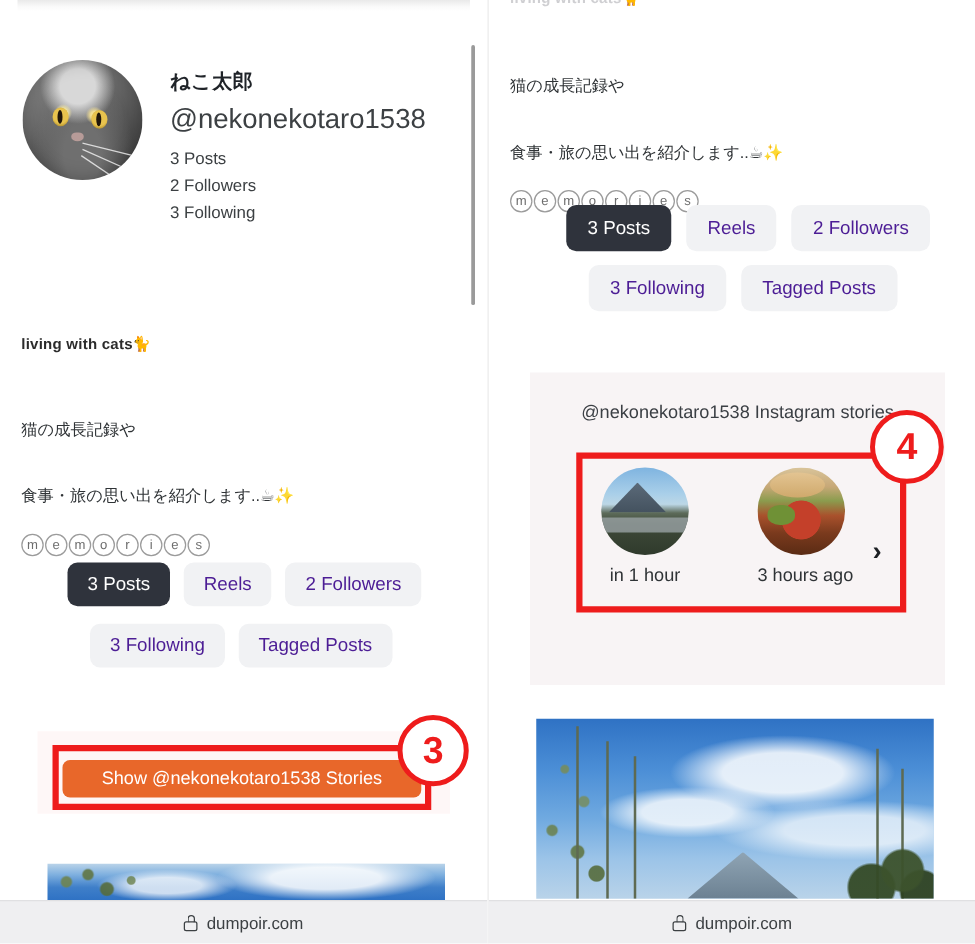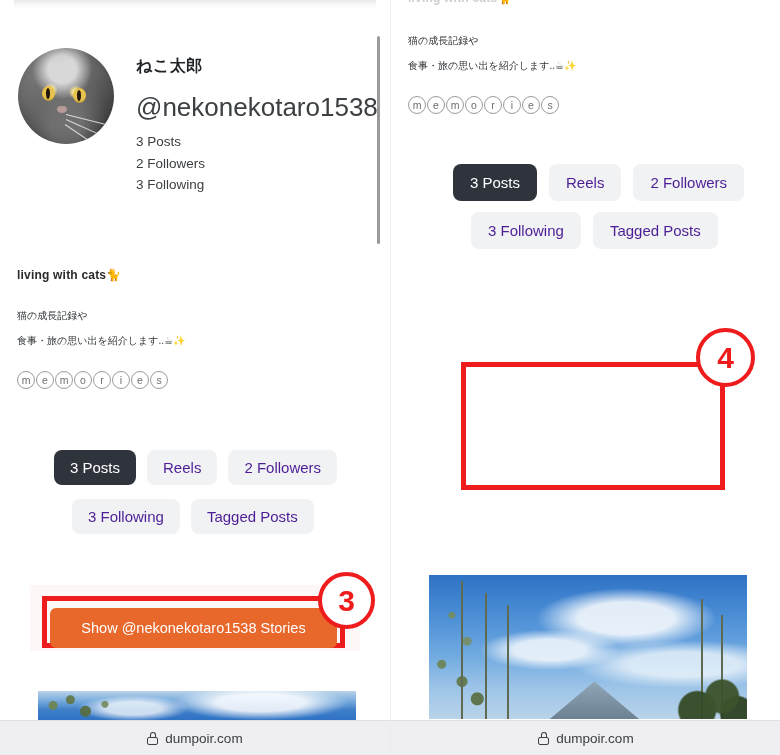--- a/index.html
+++ b/index.html
@@ -43,27 +43,27 @@
   .avatar .eye{position:absolute;width:13px;height:15px;border-radius:50%;
     background:radial-gradient(circle at 50% 45%,#e8c34e 0 55%,#8a6b16 100%);}
   .avatar .eye::after{content:"";position:absolute;left:4px;top:2px;width:4px;height:11px;
     border-radius:50%;background:#20160a;}
   .avatar .eye.l{left:24px;top:38px;}
   .avatar .eye.r{left:55px;top:40px;}
   .avatar .nose{position:absolute;left:39px;top:58px;width:10px;height:7px;border-radius:50% 50% 60% 60%;background:#cfa9a6;opacity:.75;}
   .avatar .whisk{position:absolute;height:1px;background:rgba(255,255,255,.75);transform-origin:left center;}
 
   .pname{font-size:16px;font-weight:bold;color:#1f2328;letter-spacing:.5px;line-height:1;}
-  .phandle{font-size:26px;color:#3c4043;line-height:1.05;margin-top:20px;white-space:nowrap;}
+  .phandle{font-size:22px;color:#3c4043;line-height:1.05;margin-top:9px;white-space:nowrap;}
   .pstats{margin-top:10px;}
   .pstat{font-size:13.5px;color:#3c4043;line-height:21.5px;}
 
   
   .bio-title{font-size:12px;font-weight:bold;color:#2b2b2b;letter-spacing:.2px;}
-  .bio-line{font-size:10px;color:#2f3336;line-height:25px;}
+  .bio-line{font-size:13px;color:#2f3336;line-height:25px;margin-top:28px;}
 
   .memories{display:flex;gap:1px;}
   .memories span{
     display:inline-flex;align-items:center;justify-content:center;
     width:16px;height:16px;border:1px solid #9b9b9b;border-radius:50%;
     font-size:10.5px;color:#6d6d6d;line-height:1;
   }
 
   
   .pillrow{display:flex;flex-wrap:wrap;}
@@ -222,21 +222,21 @@
       <div class="pill" style="padding:9px 16px;">Reels</div>
       <div class="pill" style="padding:9px 16px;">2 Followers</div>
     </div>
     <div class="pillrow" style="position:absolute;left:72px;top:499px;gap:11px;">
       <div class="pill" style="padding:9px 16px;">3 Following</div>
       <div class="pill" style="padding:9px 16px;">Tagged Posts</div>
     </div>
 
     <div class="hl-tint" style="left:30px;top:585px;width:330px;height:66px;"></div>
     <div class="hl-box" style="left:42px;top:596px;width:303px;height:52px;"></div>
-    <button class="story-btn" style="position:absolute;left:50px;top:608px;width:287px;height:40px;">Show @nekonekotaro1538 Stories</button>
+    <button class="story-btn" style="position:absolute;left:50px;top:608px;width:287px;height:30px;">Show @nekonekotaro1538 Stories</button>
     <div class="hl-badge" style="left:318px;top:572px;width:49px;height:49px;">3</div>
 
     <div class="sky-strip" style="left:38px;top:691px;width:318px;height:29px;">
       <div class="bush"></div>
     </div>
 
     <div class="footer" style="left:0;">
       <span class="lock">
           <span class="shackle"></span>
           <span class="body"></span>
@@ -268,20 +268,35 @@
     <div class="pillrow" style="position:absolute;left:62px;top:164px;gap:12px;">
       <div class="pill active" style="padding:10px 17px;">3 Posts</div>
       <div class="pill" style="padding:10px 17px;">Reels</div>
       <div class="pill" style="padding:10px 17px;">2 Followers</div>
     </div>
     <div class="pillrow" style="position:absolute;left:80px;top:212px;gap:12px;">
       <div class="pill" style="padding:10px 17px;">3 Following</div>
       <div class="pill" style="padding:10px 17px;">Tagged Posts</div>
     </div>
 
+    <div class="stories-card" style="left:33px;top:10px;width:332px;height:250px;position:absolute;top:298px;">
+      <div class="stories-title" style="position:absolute;left:24px;top:22px;width:284px;">@nekonekotaro1538 Instagram stories</div>
+
+      <div class="story-item" style="left:57px;top:76px;">
+        <div class="story-thumb thumb-mtn"></div>
+        <div class="story-label">in 1 hour</div>
+      </div>
+
+      <div class="story-item" style="left:182px;top:76px;">
+        <div class="story-thumb thumb-food"></div>
+        <div class="story-label">3 hours ago</div>
+      </div>
+
+      <div class="chev" style="position:absolute;left:274px;top:130px;">›</div>
+    </div>
 
     <div class="hl-box" style="left:70px;top:362px;width:264px;height:128px;"></div>
     <div class="hl-badge" style="left:305px;top:328px;width:51px;height:51px;">4</div>
 
     <div class="sky" style="left:38px;top:575px;width:318px;height:144px;">
       <div class="tree-l"></div>
       <div class="trunk" style="left:32px;top:6px;height:138px;"></div>
       <div class="trunk" style="left:56px;top:18px;height:126px;"></div>
       <div class="trunk" style="left:78px;top:30px;height:114px;"></div>
       <div class="trunk" style="left:272px;top:24px;height:120px;"></div>

